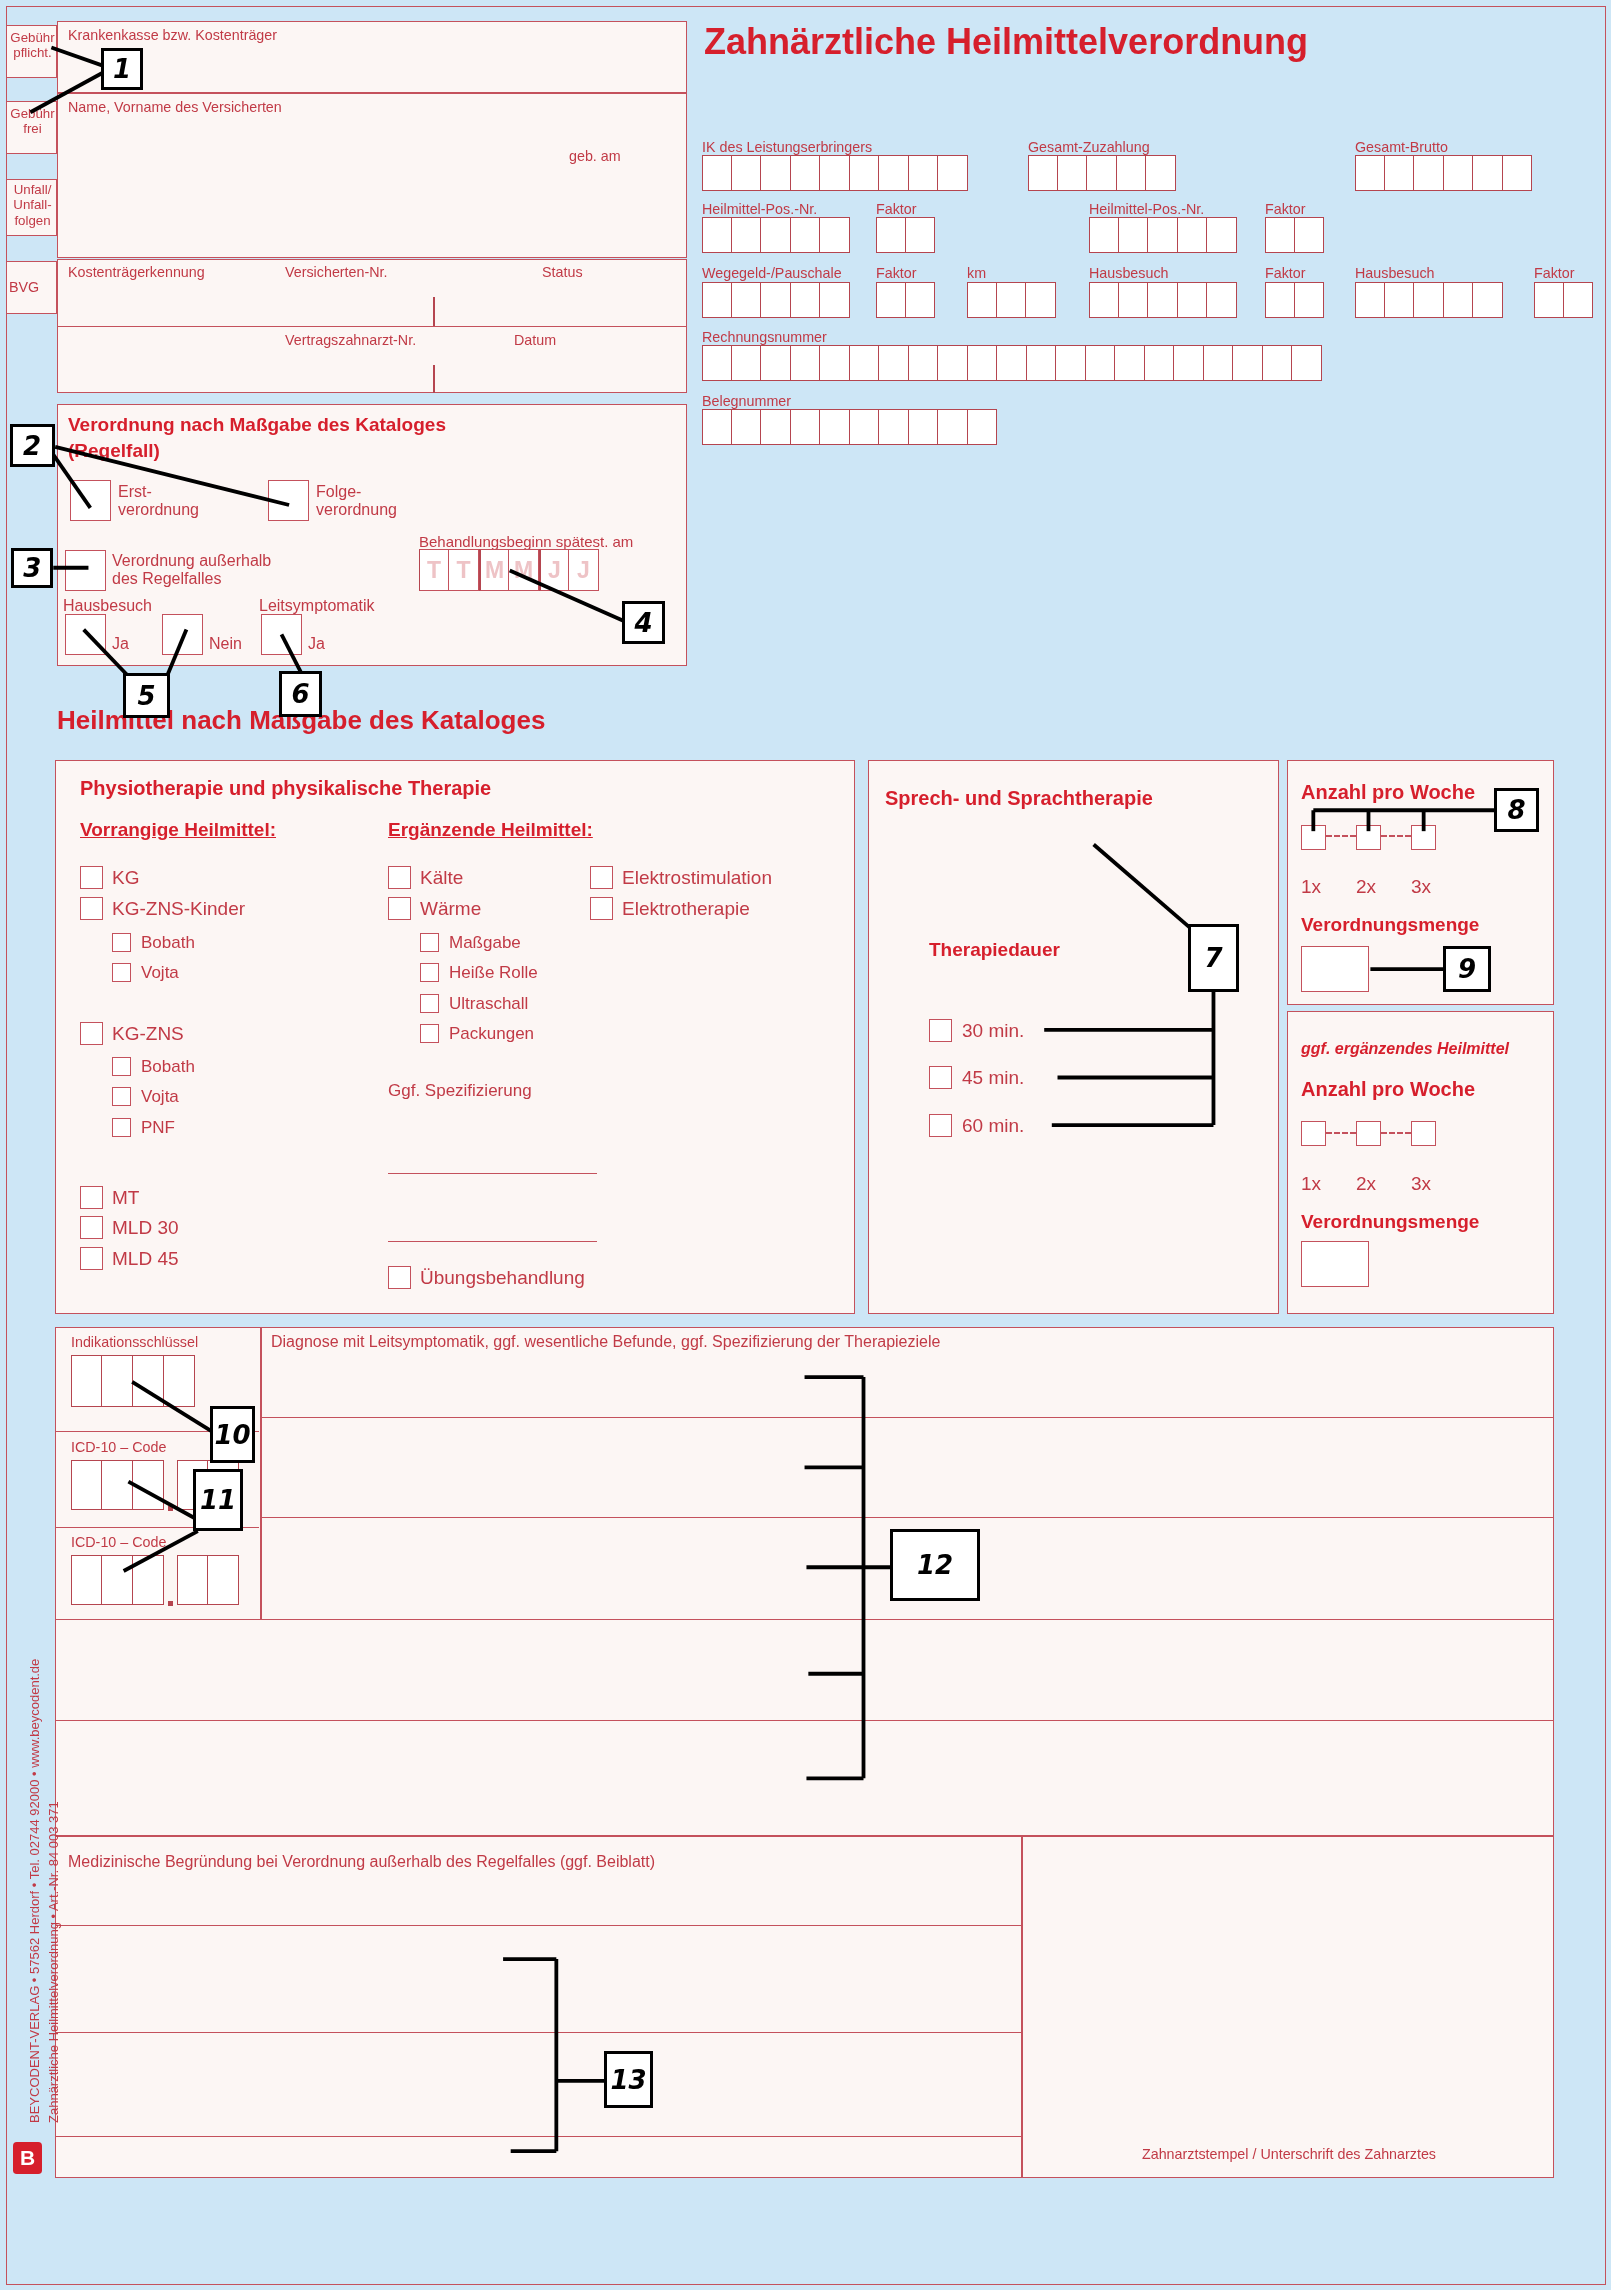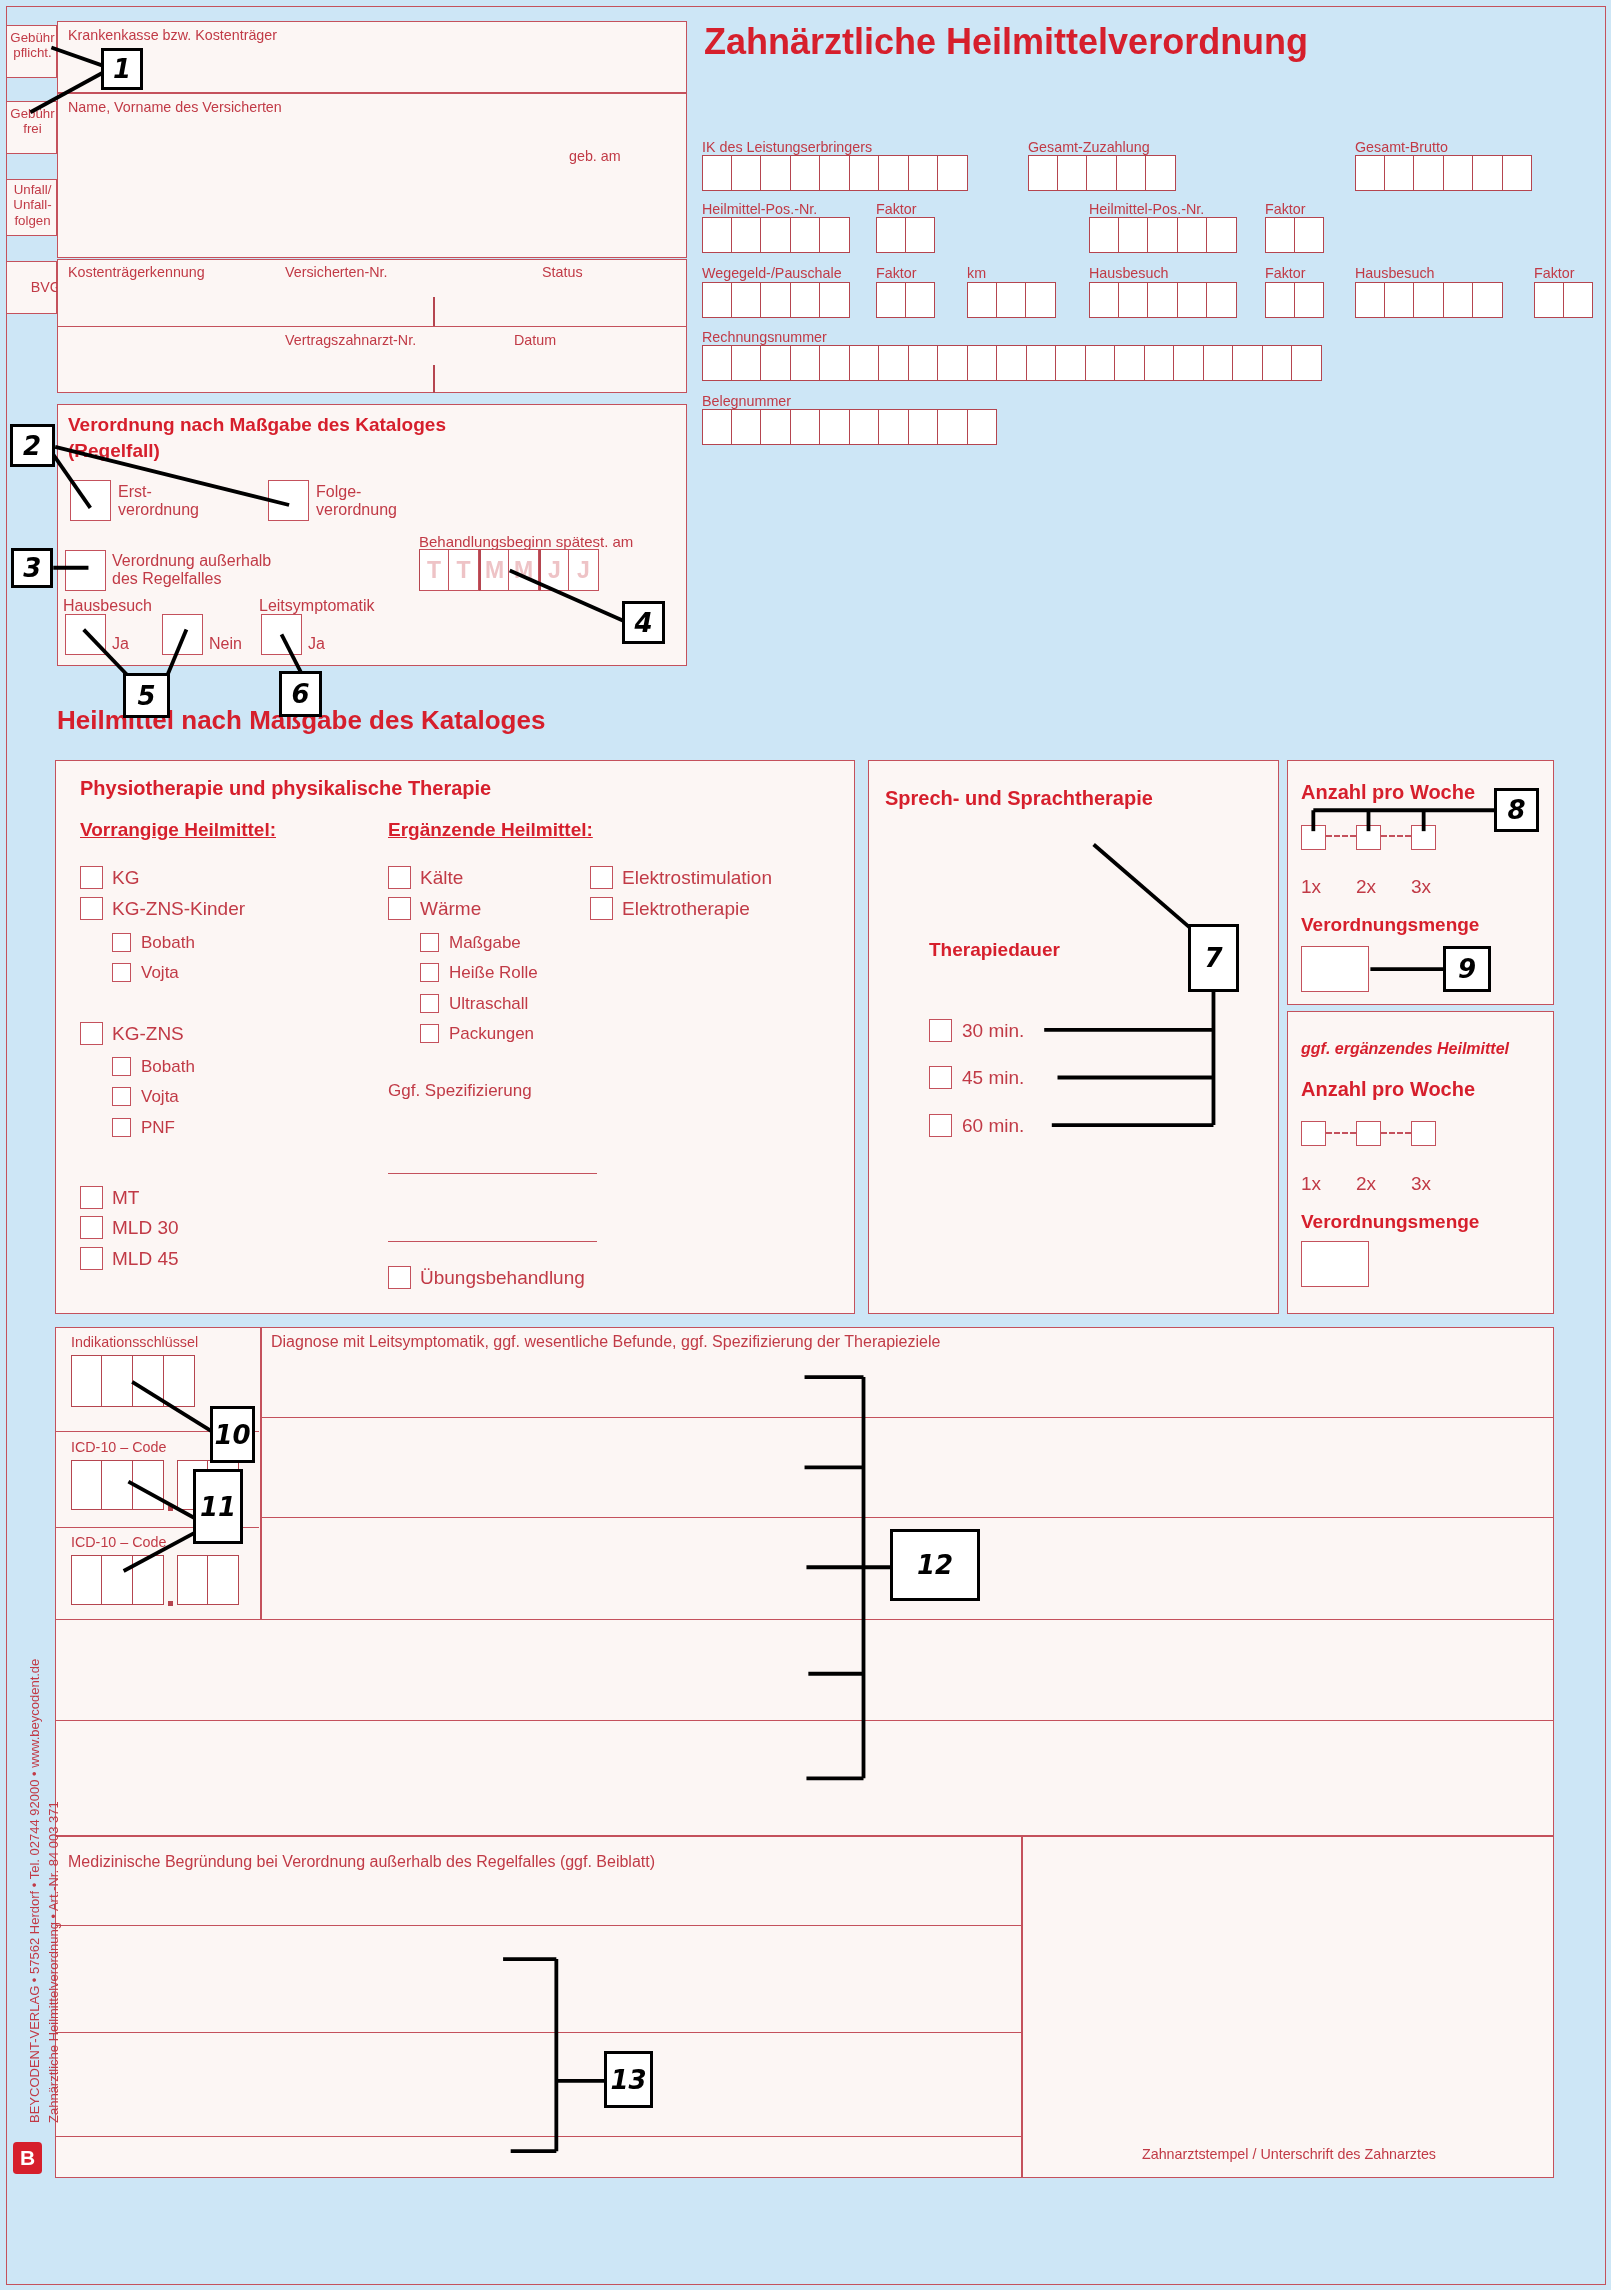--- a/index.html
+++ b/index.html
@@ -53,21 +53,21 @@
 <div class="t f14" style="left:9.5px;top:29.5px;width:46px;text-align:center">Gebühr
 pflicht.</div>
 <div class="panel" style="left:5.7px;top:101px;width:51px;height:53px"></div>
 <div class="t f14" style="left:9.5px;top:106px;width:46px;text-align:center">Gebühr
 frei</div>
 <div class="panel" style="left:5.7px;top:179px;width:51px;height:57px"></div>
 <div class="t f14" style="left:9.5px;top:182px;width:46px;text-align:center">Unfall/
 Unfall-
 folgen</div>
 <div class="panel" style="left:5.7px;top:261px;width:51px;height:53px"></div>
-<div class="t f15" style="left:15px;top:279px;width:46px;text-align:right">BVG</div>
+<div class="t f15" style="left:1px;top:279px;width:46px;text-align:center">BVG</div>
 
 <div class="panel" style="left:57px;top:21px;width:630px;height:72px"></div>
 <div class="t f15" style="left:68px;top:27px">Krankenkasse bzw. Kostenträger</div>
 
 <div class="panel" style="left:57px;top:93px;width:630px;height:165px"></div>
 <div class="t f15" style="left:68px;top:99px">Name, Vorname des Versicherten</div>
 <div class="t f15" style="left:569px;top:148px">geb. am</div>
 
 <div class="panel" style="left:57px;top:259px;width:630px;height:68px"></div>
 <div class="t f15" style="left:68px;top:264px">Kostenträgerkennung</div>
@@ -434,16 +434,16 @@
 <div class="callout" style="left:101px;top:48px;width:42px;height:42px">1</div>
 <div class="callout" style="left:9.5px;top:424px;width:45px;height:43px">2</div>
 <div class="callout" style="left:11.4px;top:548px;width:42px;height:40px">3</div>
 <div class="callout" style="left:622px;top:601px;width:43px;height:43px">4</div>
 <div class="callout" style="left:123px;top:673px;width:47px;height:45px">5</div>
 <div class="callout" style="left:279px;top:671px;width:43px;height:46px">6</div>
 <div class="callout" style="left:1188px;top:924px;width:51px;height:68px">7</div>
 <div class="callout" style="left:1494px;top:788px;width:45px;height:44px">8</div>
 <div class="callout" style="left:1443px;top:946px;width:48px;height:46px">9</div>
 <div class="callout" style="left:210px;top:1406px;width:45px;height:57px">10</div>
-<div class="callout" style="left:193px;top:1469px;width:50px;height:75px">11</div>
+<div class="callout" style="left:193px;top:1469px;width:50px;height:62px">11</div>
 <div class="callout" style="left:890px;top:1529px;width:90px;height:72px">12</div>
 <div class="callout" style="left:604px;top:2051px;width:49px;height:57px">13</div>
 
 
 </body></html>

